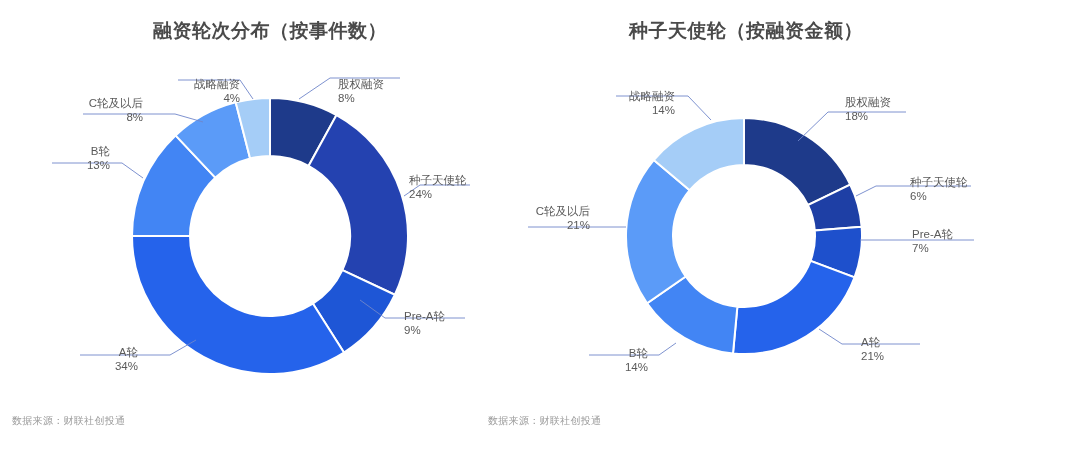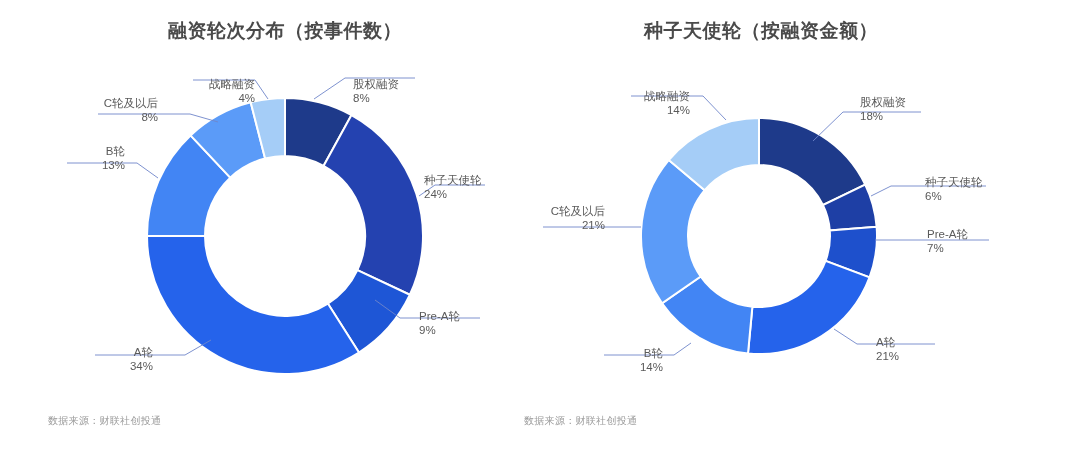--- a/index.html
+++ b/index.html
@@ -11,21 +11,20 @@
     width: 1080px;
     height: 450px;
     font-family: "Liberation Sans", "DejaVu Sans", sans-serif;
     overflow: hidden;
     position: relative;
   }
   .charts-row {
     display: flex;
     width: 952px;
     height: 450px;
-    padding-left: 15px;
   }
   .chart-panel {
     position: relative;
     width: 540px;
     height: 450px;
   }
   .chart-title {
     position: absolute;
     top: 18px;
     left: 0;
@@ -37,21 +36,20 @@
     letter-spacing: 0.5px;
     white-space: nowrap;
   }
   .chart-source {
     position: absolute;
     bottom: 22px;
     left: 12px;
     font-size: 10px;
     color: #9a9a9a;
     letter-spacing: 0.3px;
-    margin-left: 21px;
   }
   .donut-svg {
     position: absolute;
     top: 0;
     left: 0;
     width: 540px;
     height: 450px;
   }
   .slice-label-cn {
     font-family: "Liberation Sans", "DejaVu Sans", sans-serif;

